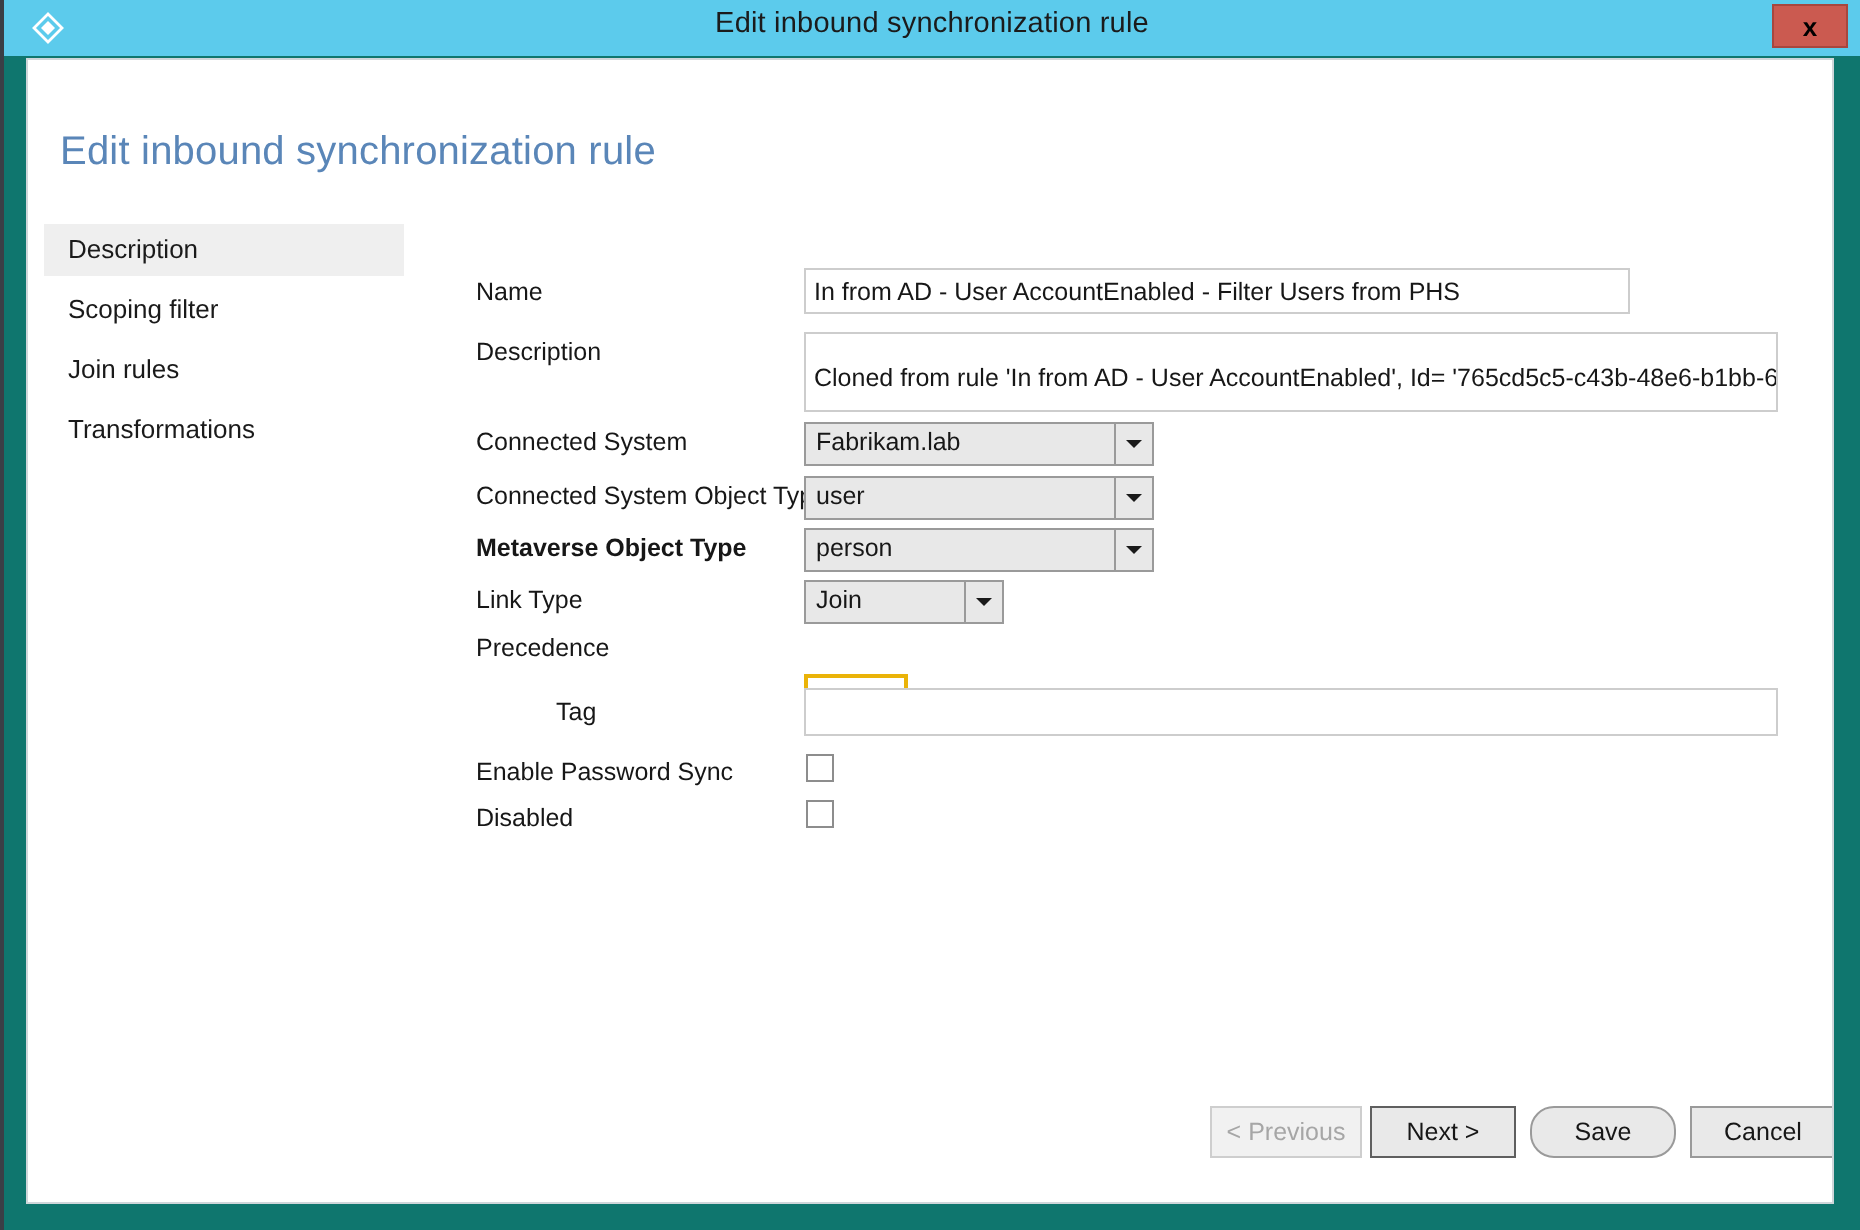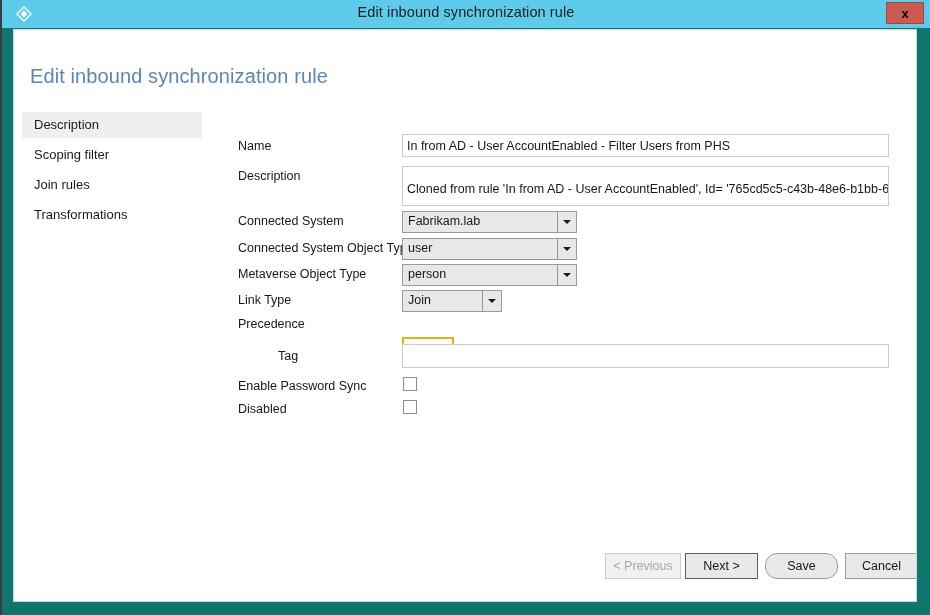--- a/index.html
+++ b/index.html
@@ -244,42 +244,42 @@
       <div class="nav-item">Scoping filter</div>
       <div class="nav-spacer"></div>
       <div class="nav-item">Join rules</div>
       <div class="nav-spacer"></div>
       <div class="nav-item">Transformations</div>
     </div>
 
     <div class="form">
 
       <div class="lbl" style="left:14px; top:14px;">Name</div>
-      <input class="txtbox" style="left: 178px; top: 9px; width: 487px; height: 23px;" value="In from AD - User AccountEnabled - Filter Users from PHS">
+      <input class="txtbox" style="left: 178px; top: 9px; width: 413px; height: 23px;" value="In from AD - User AccountEnabled - Filter Users from PHS">
 
       <div class="lbl" style="left:14px; top:44px;">Description</div>
       <div class="txtarea" style="left:178px; top:41px; width:487px; height:40px;">Cloned from rule 'In from AD - User AccountEnabled', Id= '765cd5c5-c43b-48e6-b1bb-6822e73b1d14', A</div>
 
       <div class="lbl" style="left:14px; top:89px;">Connected System</div>
       <div class="combo" style="left:178px; top:86px; width:175px;">
         <span class="cb-text">Fabrikam.lab</span>
         <span class="cb-btn">
             <span class="cb-arrow"></span>
           </span>
       </div>
 
       <div class="lbl" style="left:14px; top:116px;">Connected System Object Type</div>
       <div class="combo" style="left:178px; top:113px; width:175px;">
         <span class="cb-text">user</span>
         <span class="cb-btn">
             <span class="cb-arrow"></span>
           </span>
       </div>
 
-      <div class="lbl" style="left:14px; top:142px;">Metaverse Object Type</div>
+      <div class="lbl" style="left:14px; top:142px;font-weight:bold;">Metaverse Object Type</div>
       <div class="combo" style="left:178px; top:139px; width:175px;">
         <span class="cb-text">person</span>
         <span class="cb-btn">
             <span class="cb-arrow"></span>
           </span>
       </div>
 
       <div class="lbl" style="left:14px; top:168px;">Link Type</div>
       <div class="combo" style="left:178px; top:165px; width:100px;">
         <span class="cb-text">Join</span>

